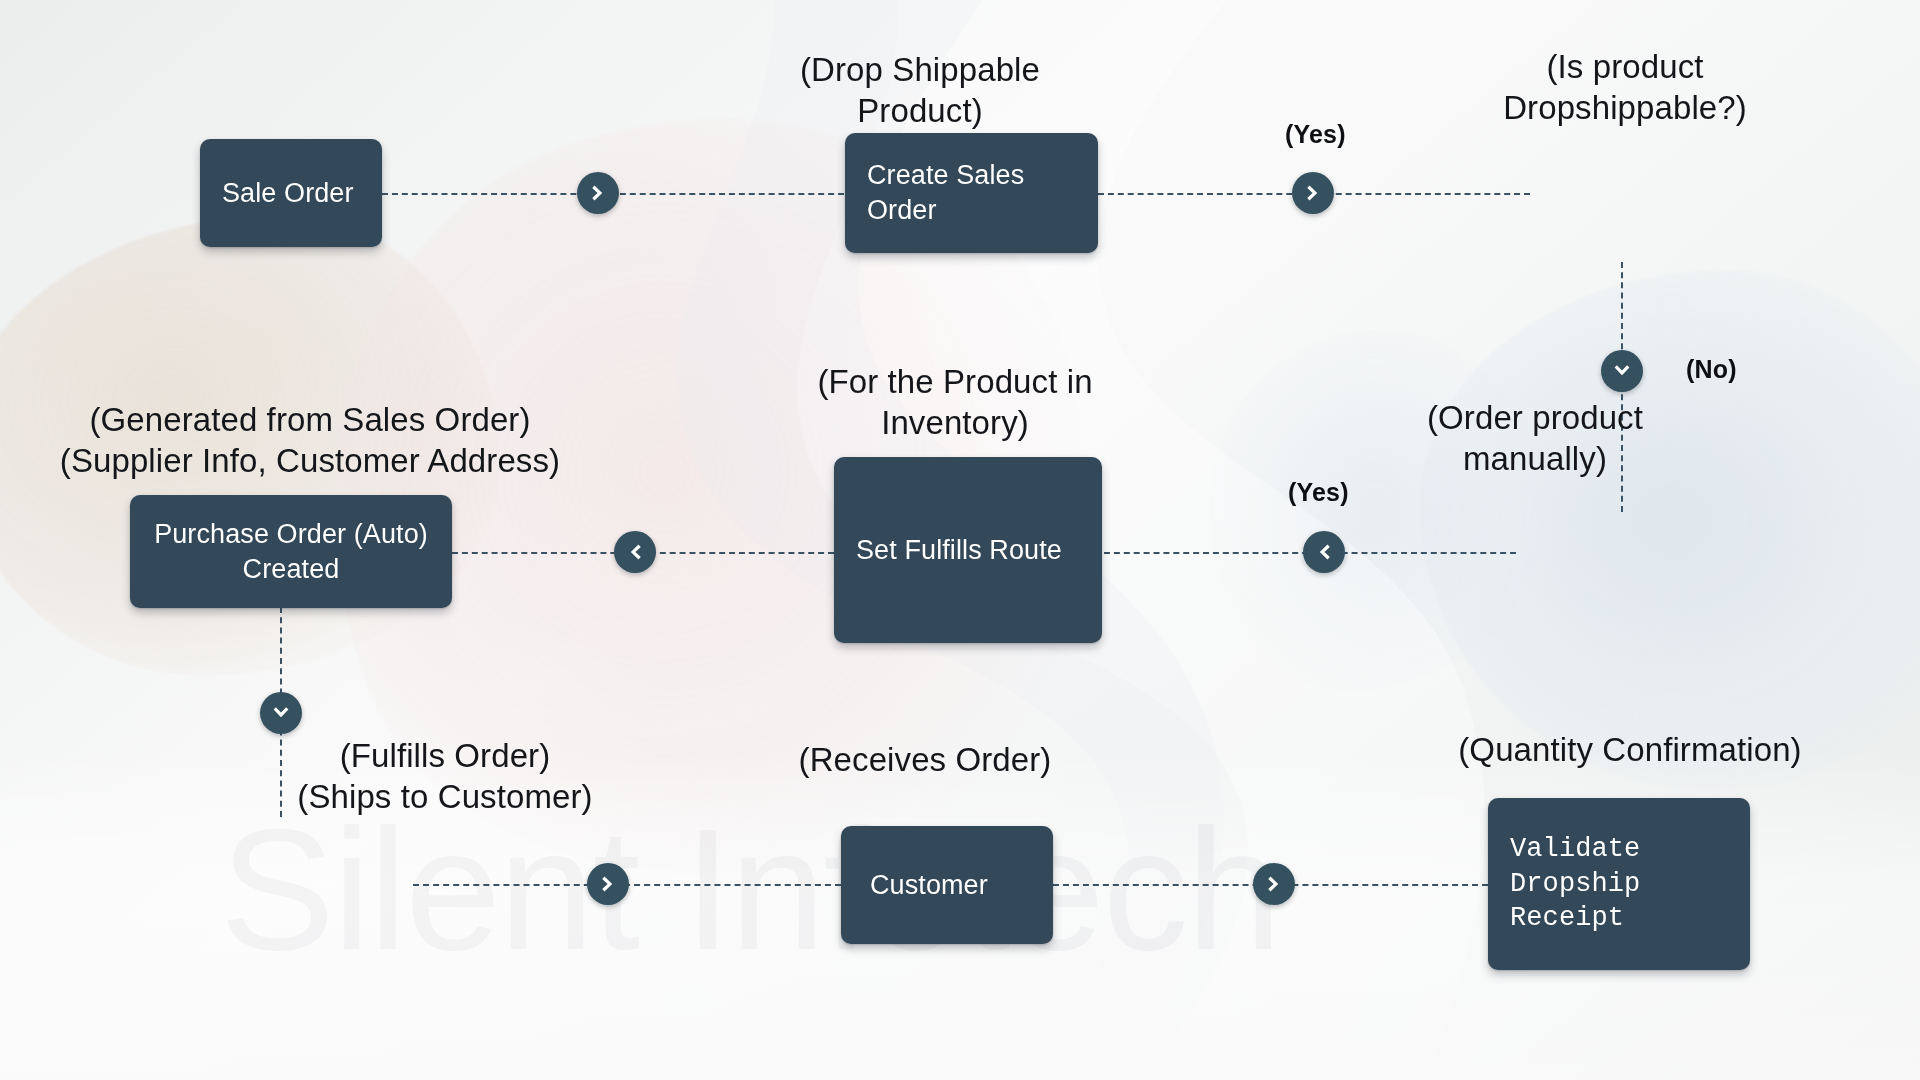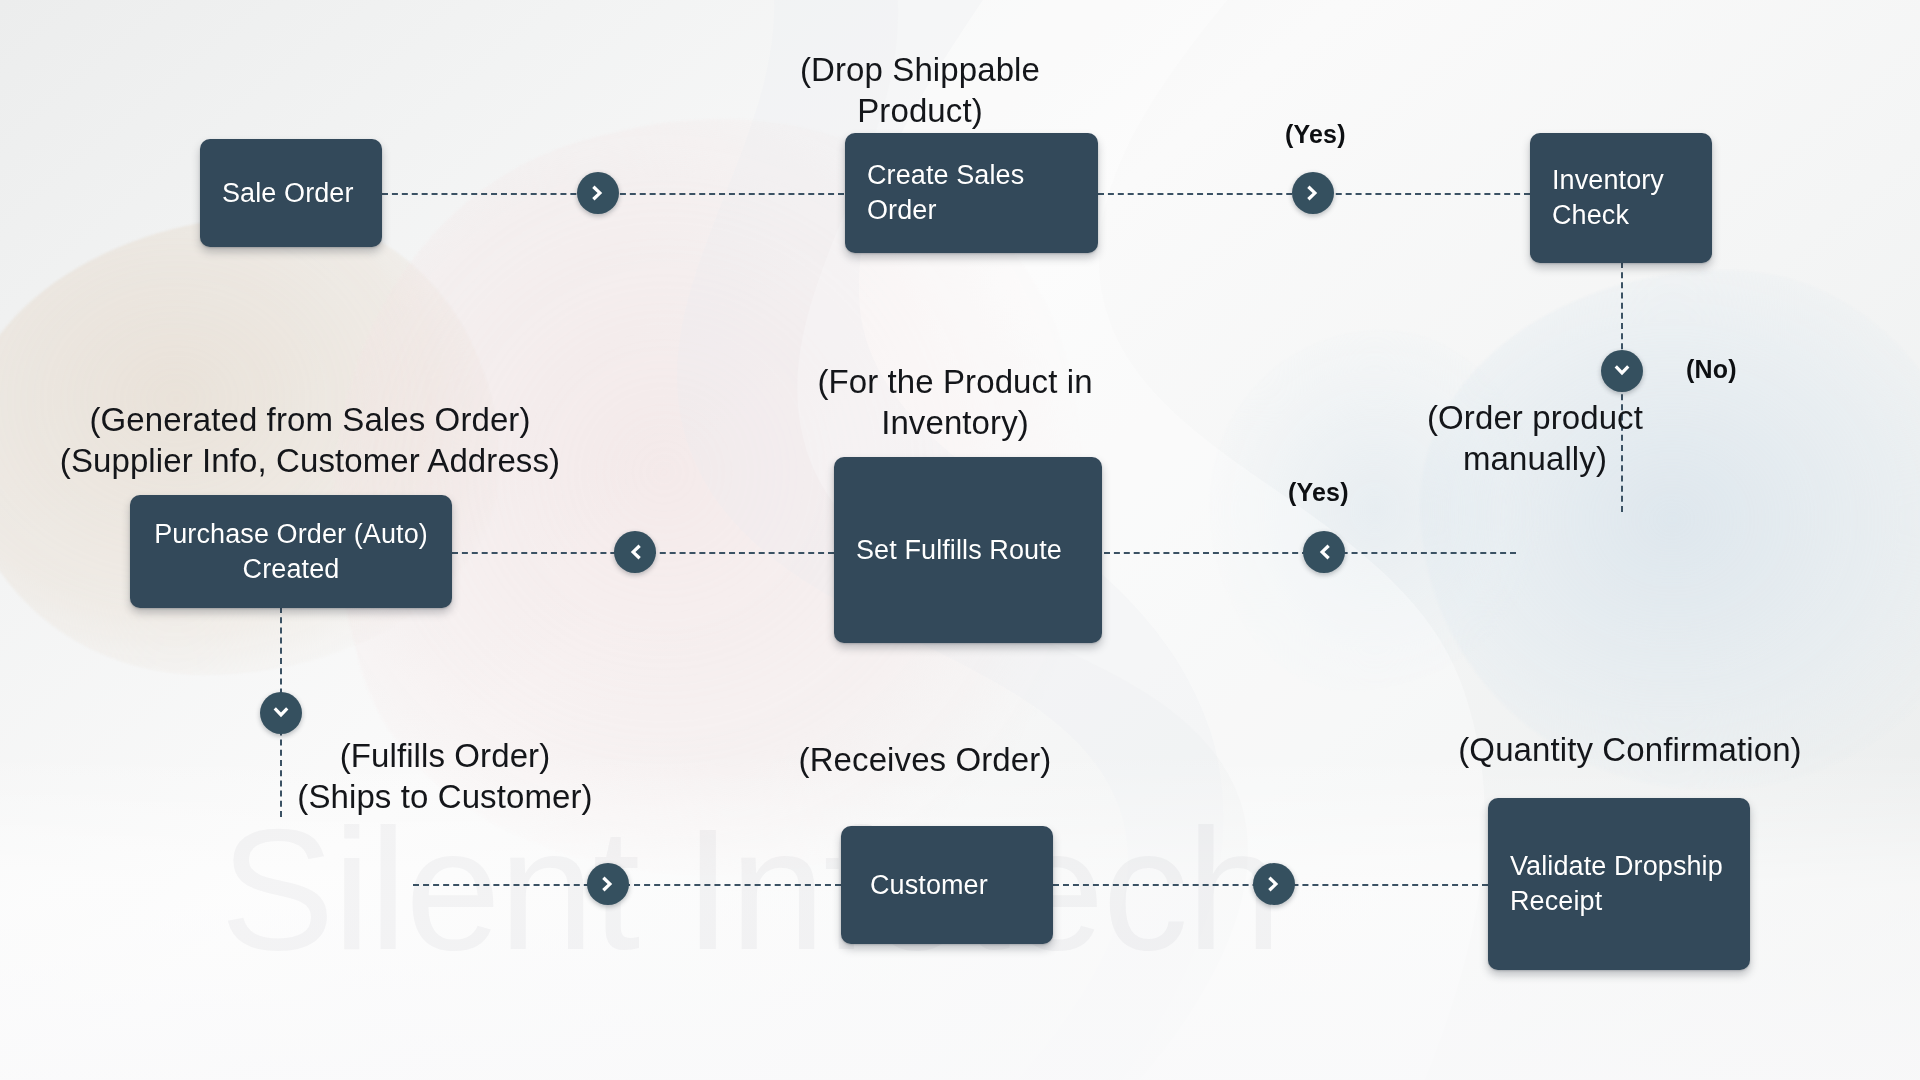--- a/index.html
+++ b/index.html
@@ -230,20 +230,22 @@
   </div>
   <div class="chev" style="left:1253px; top:863px;">
     <svg width="20" height="20" viewBox="0 0 20 20">
         <path d="M6.5 2.6 L14.2 10 L6.5 17.4 L4.2 15.1 L9.6 10 L4.2 4.9 Z" fill="#ffffff"></path>
       </svg>
   </div>
 
   <div class="note" style="left:770px; top:50px; width:300px;">(Drop Shippable
 Product)</div>
 
+  <div class="note" style="left:1455px; top:47px; width:340px;">(Is product
+Dropshippable?)</div>
 
   <div class="note" style="left:35px; top:400px; width:550px;">(Generated from Sales Order)
 (Supplier Info, Customer Address)</div>
 
   <div class="note" style="left:790px; top:362px; width:330px;">(For the Product in
 Inventory)</div>
 
   <div class="note" style="left:280px; top:736px; width:330px;">(Fulfills Order)
 (Ships to Customer)</div>
 
@@ -256,30 +258,28 @@
 
   <div class="decision" style="left:1285px; top:120px;">(Yes)</div>
   <div class="decision" style="left:1686px; top:355px;">(No)</div>
   <div class="decision" style="left:1288px; top:478px;">(Yes)</div>
 
   <div class="node" style="left:845px; top:133px; width:253px; height:120px;">Create Sales
 Order</div>
 
   <div class="node" style="left:200px; top:139px; width:182px; height:108px;">Sale Order</div>
 
-  <div class="node" style="left:1530px; top:133px; width:182px; height:130px;">Inventory
-Check</div>
 
   <div class="node center" style="left:130px; top:495px; width:322px; height:113px;">Purchase Order
 (Auto) Created</div>
 
   <div class="node" style="left:834px; top:457px; width:268px; height:186px;">Set Fulfills
 Route</div>
 
 
 
   <div class="node" style="left:841px; top:826px; width:212px; height:118px;padding-left:29px;">Customer</div>
 
-  <div class="node" style="left:1488px; top:798px; width:262px; height:172px;">Validate
+  <div class="node" style="left:1488px; top:798px; width:262px; height:172px;font-family:Liberation Mono, monospace;">Validate
 Dropship
 Receipt</div>
 
 </div>
 
 </body></html>

